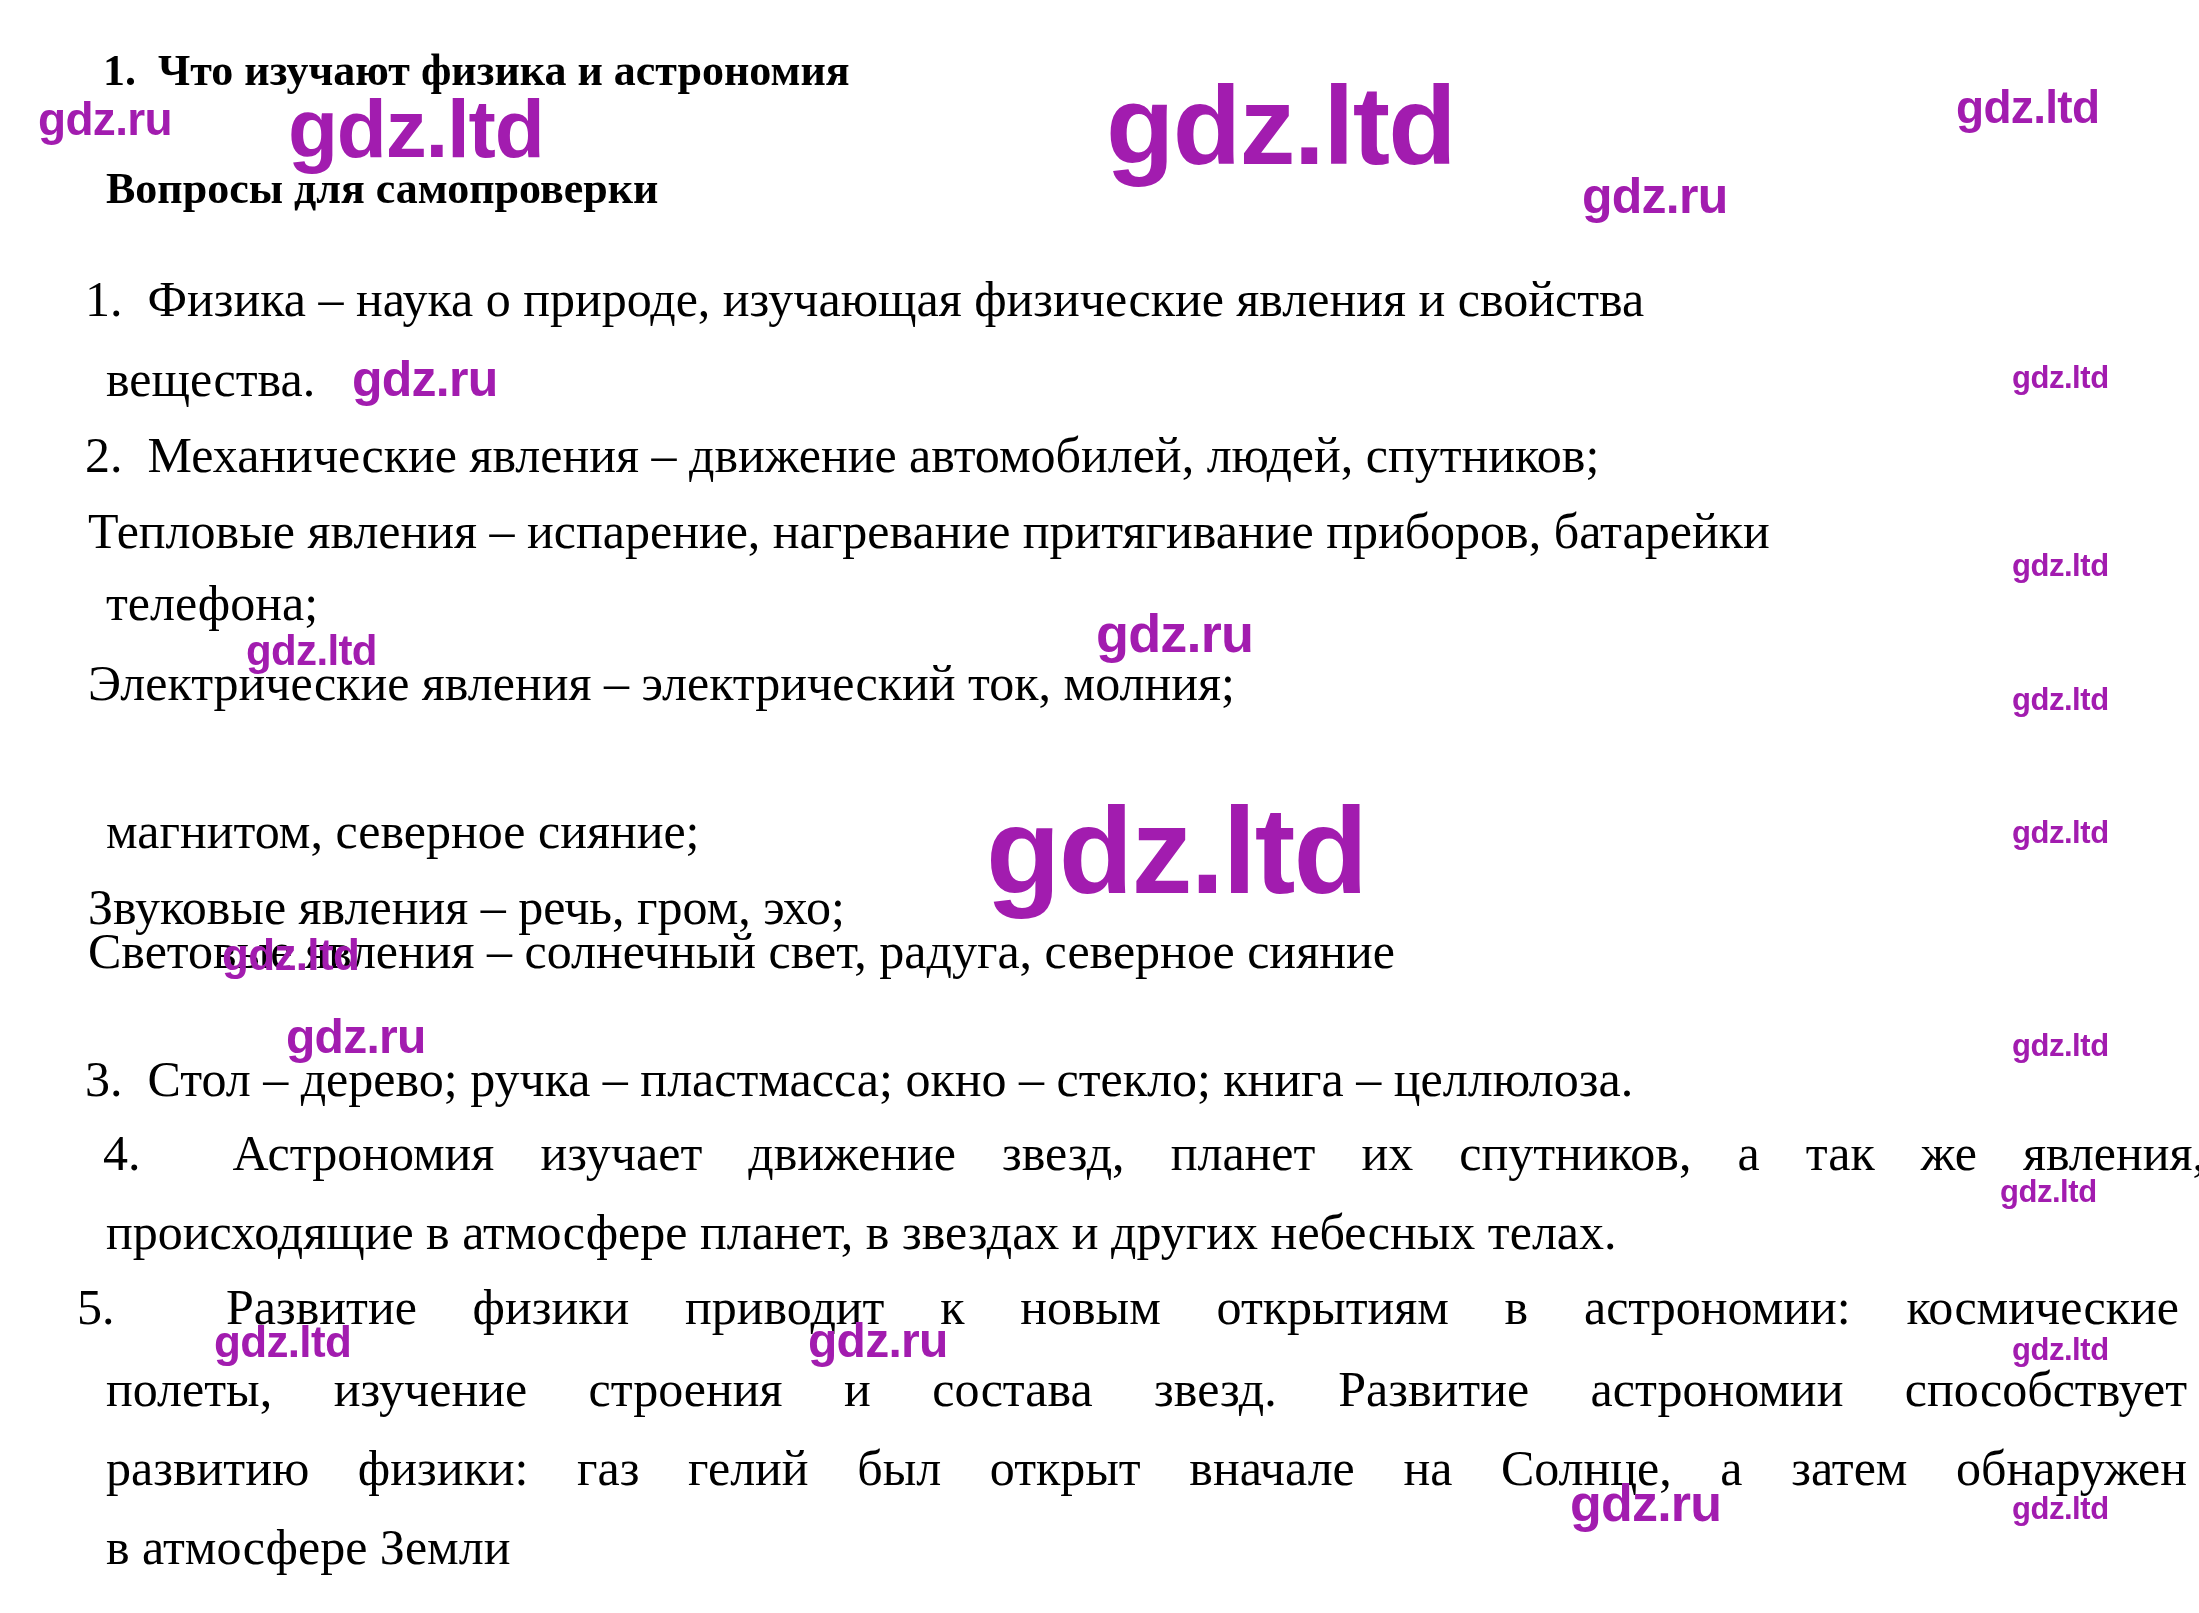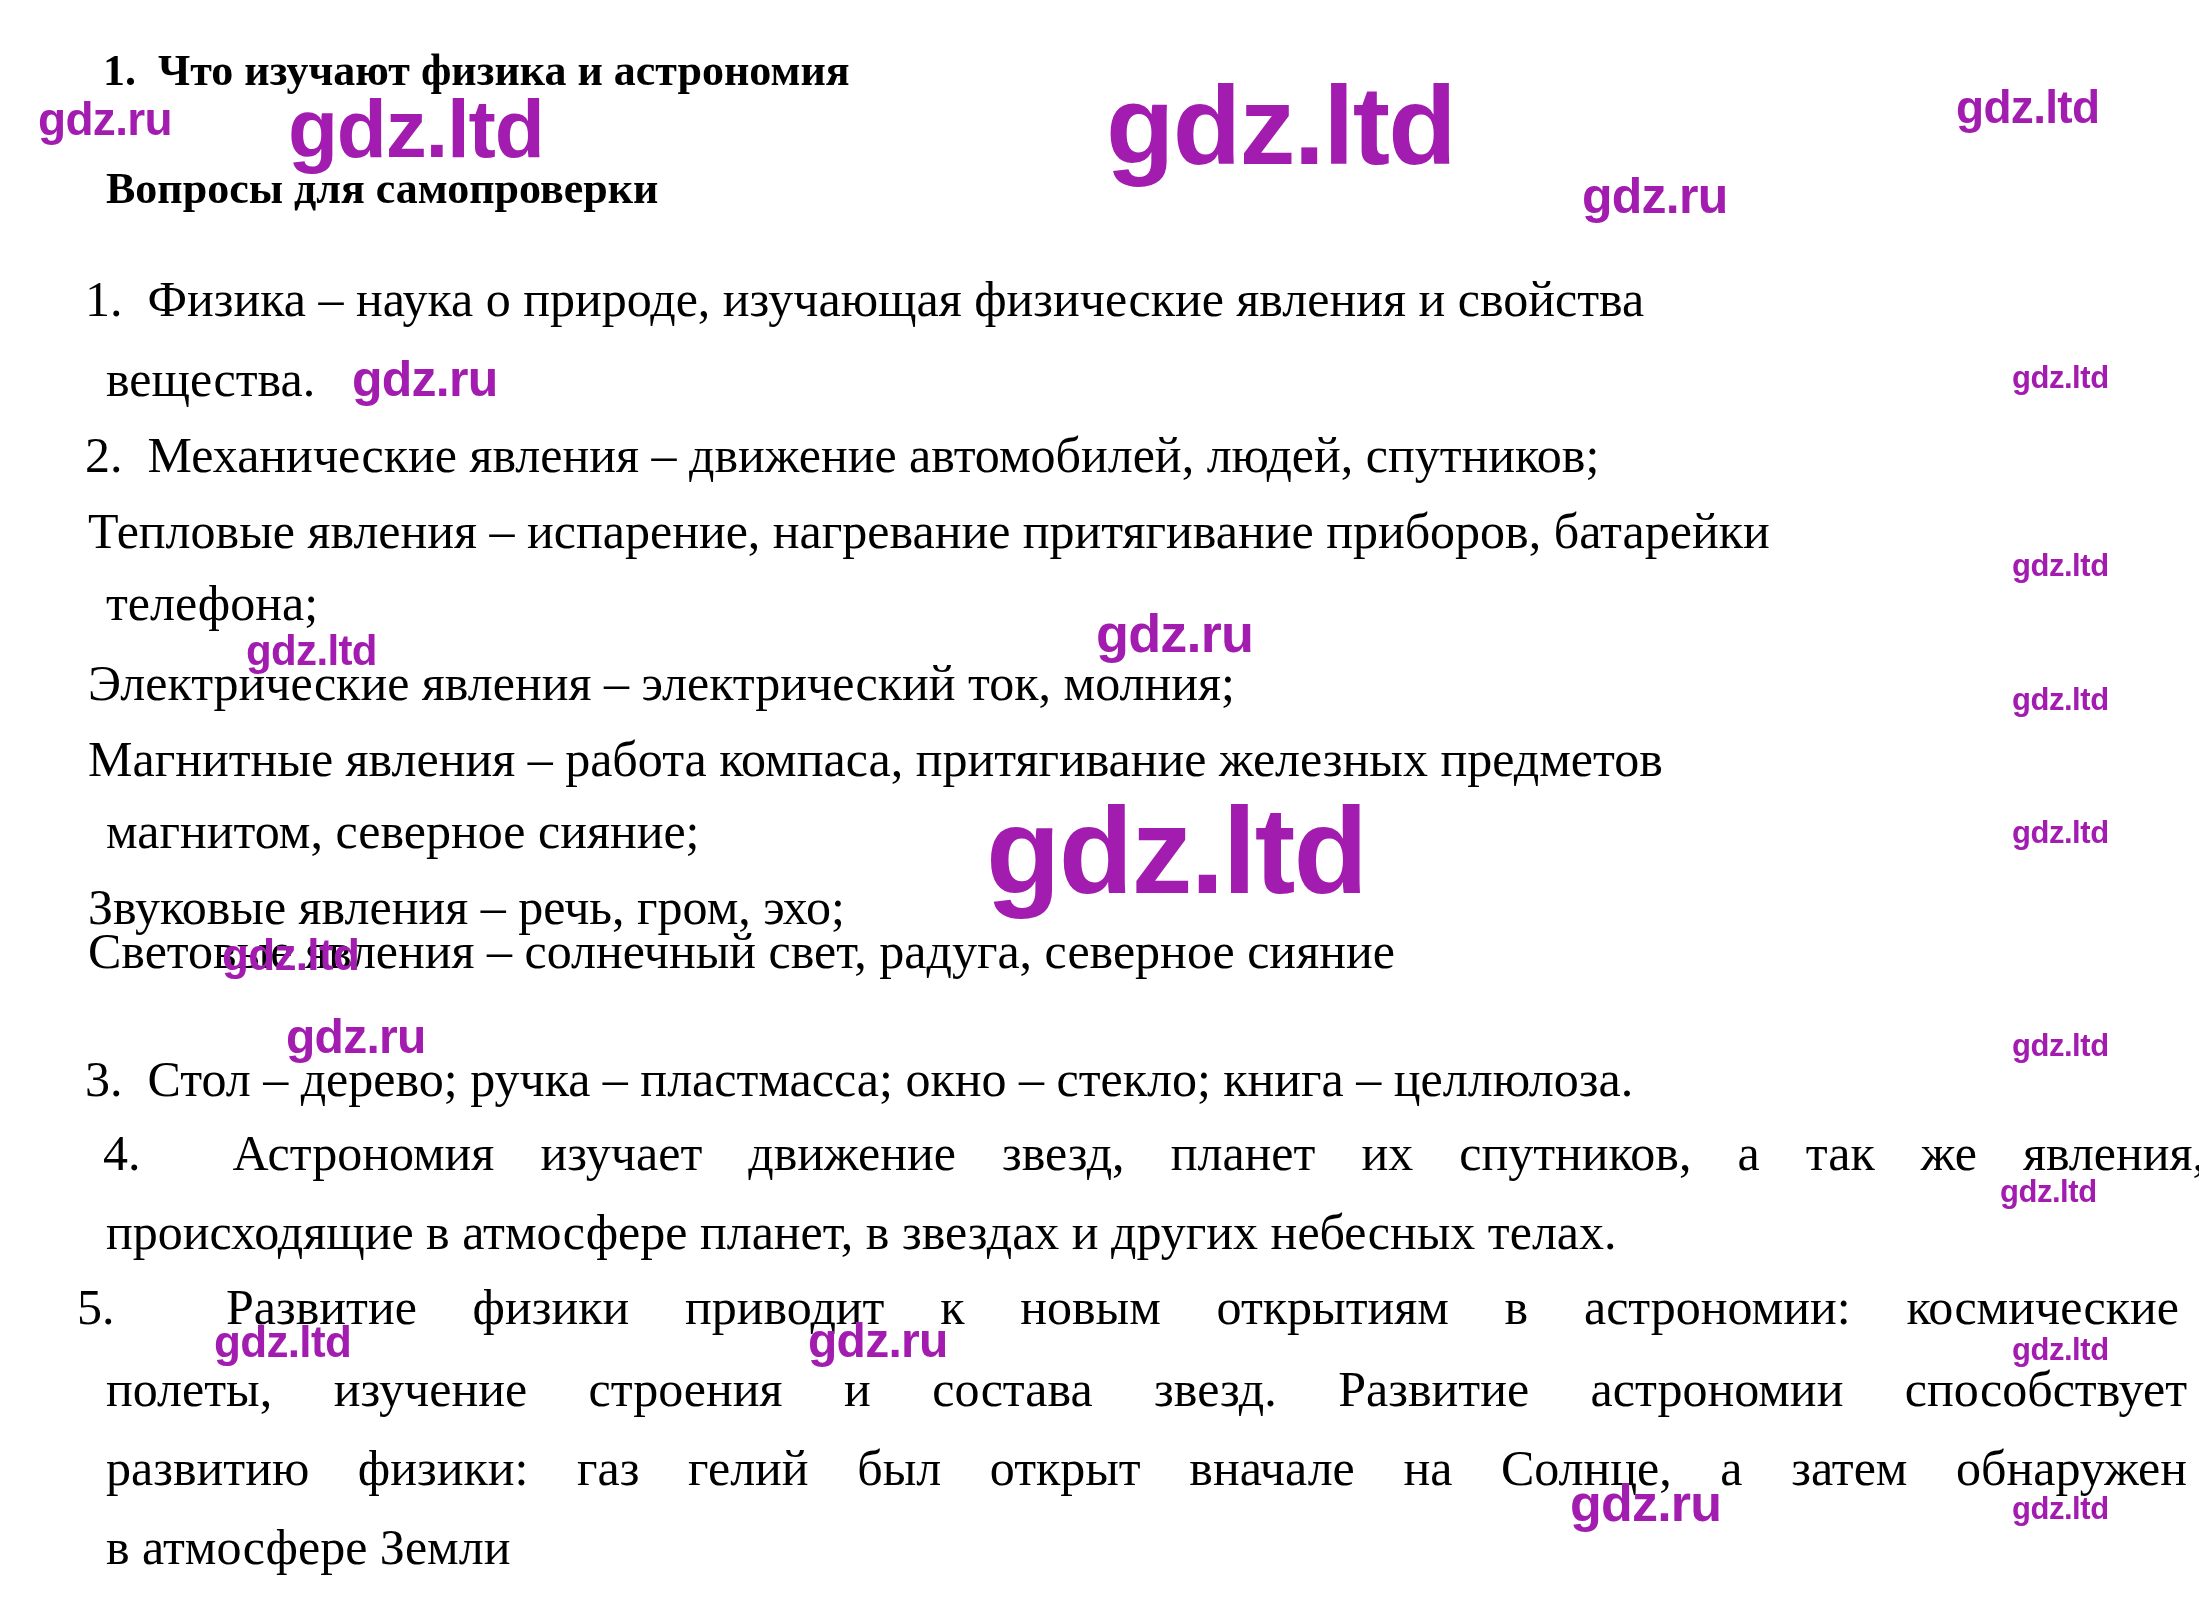--- a/index.html
+++ b/index.html
@@ -89,21 +89,20 @@
 
   <h1 class="hd h1">1.&nbsp;&nbsp;Что изучают физика и астрономия</h1>
   <h2 class="hd h2">Вопросы для самопроверки</h2>
 
   <div class="ln l0">1.&nbsp;&nbsp;Физика – наука о природе, изучающая физические явления и свойства</div>
   <div class="ln l1">вещества.</div>
   <div class="ln l2">2.&nbsp;&nbsp;Механические явления – движение автомобилей, людей, спутников;</div>
   <div class="ln l3">Тепловые явления – испарение, нагревание притягивание приборов, батарейки</div>
   <div class="ln l4">телефона;</div>
   <div class="ln l5">Электрические явления – электрический ток, молния;</div>
-  <div class="ln l6">Магнитные явления – работа компаса, притягивание железных предметов</div>
   <div class="ln l7">магнитом, северное сияние;</div>
   <div class="ln l8">Звуковые явления – речь, гром, эхо;</div>
   <div class="ln l9">Световые явления – солнечный свет, радуга, северное сияние</div>
   <div class="ln l10">3.&nbsp;&nbsp;Стол – дерево; ручка – пластмасса; окно – стекло; книга – целлюлоза.</div>
   <div class="ln l11 just">4.&nbsp;&nbsp;Астрономия изучает движение звезд, планет их спутников, а так же явления,</div>
   <div class="ln l12">происходящие в атмосфере планет, в звездах и других небесных телах.</div>
   <div class="ln l13 just">5.&nbsp;&nbsp;Развитие физики приводит к новым открытиям в астрономии: космические</div>
   <div class="ln l14 just">полеты, изучение строения и состава звезд. Развитие астрономии способствует</div>
   <div class="ln l15 just">развитию физики: газ гелий был открыт вначале на Солнце, а затем обнаружен</div>
   <div class="ln l16">в атмосфере Земли</div>

